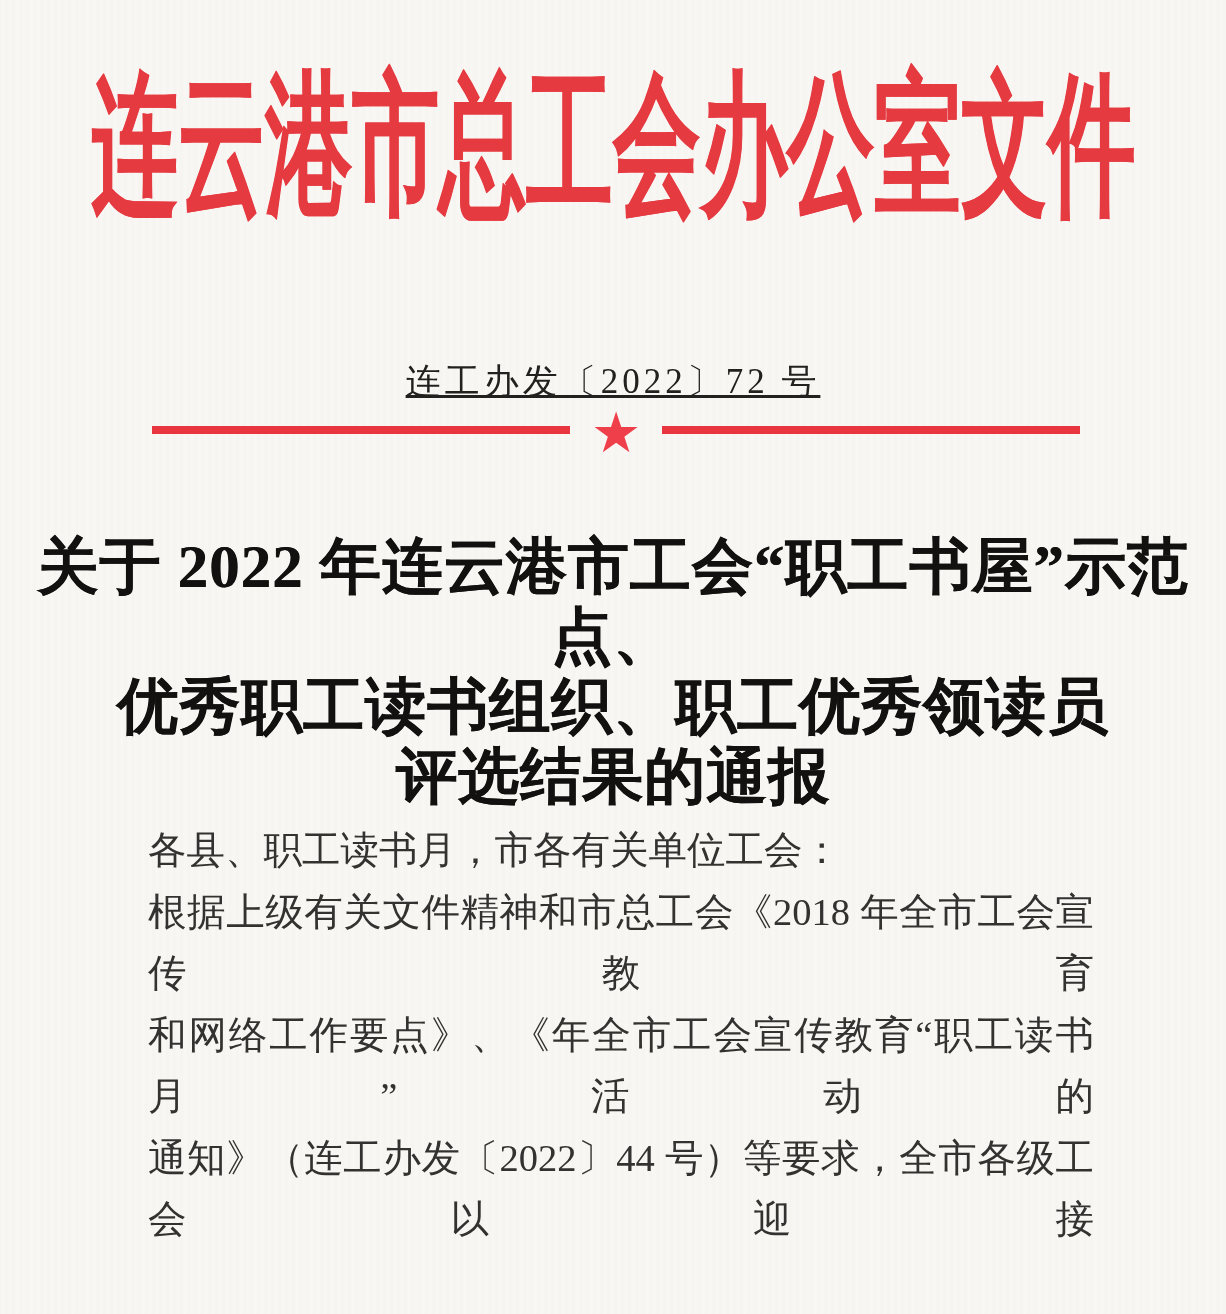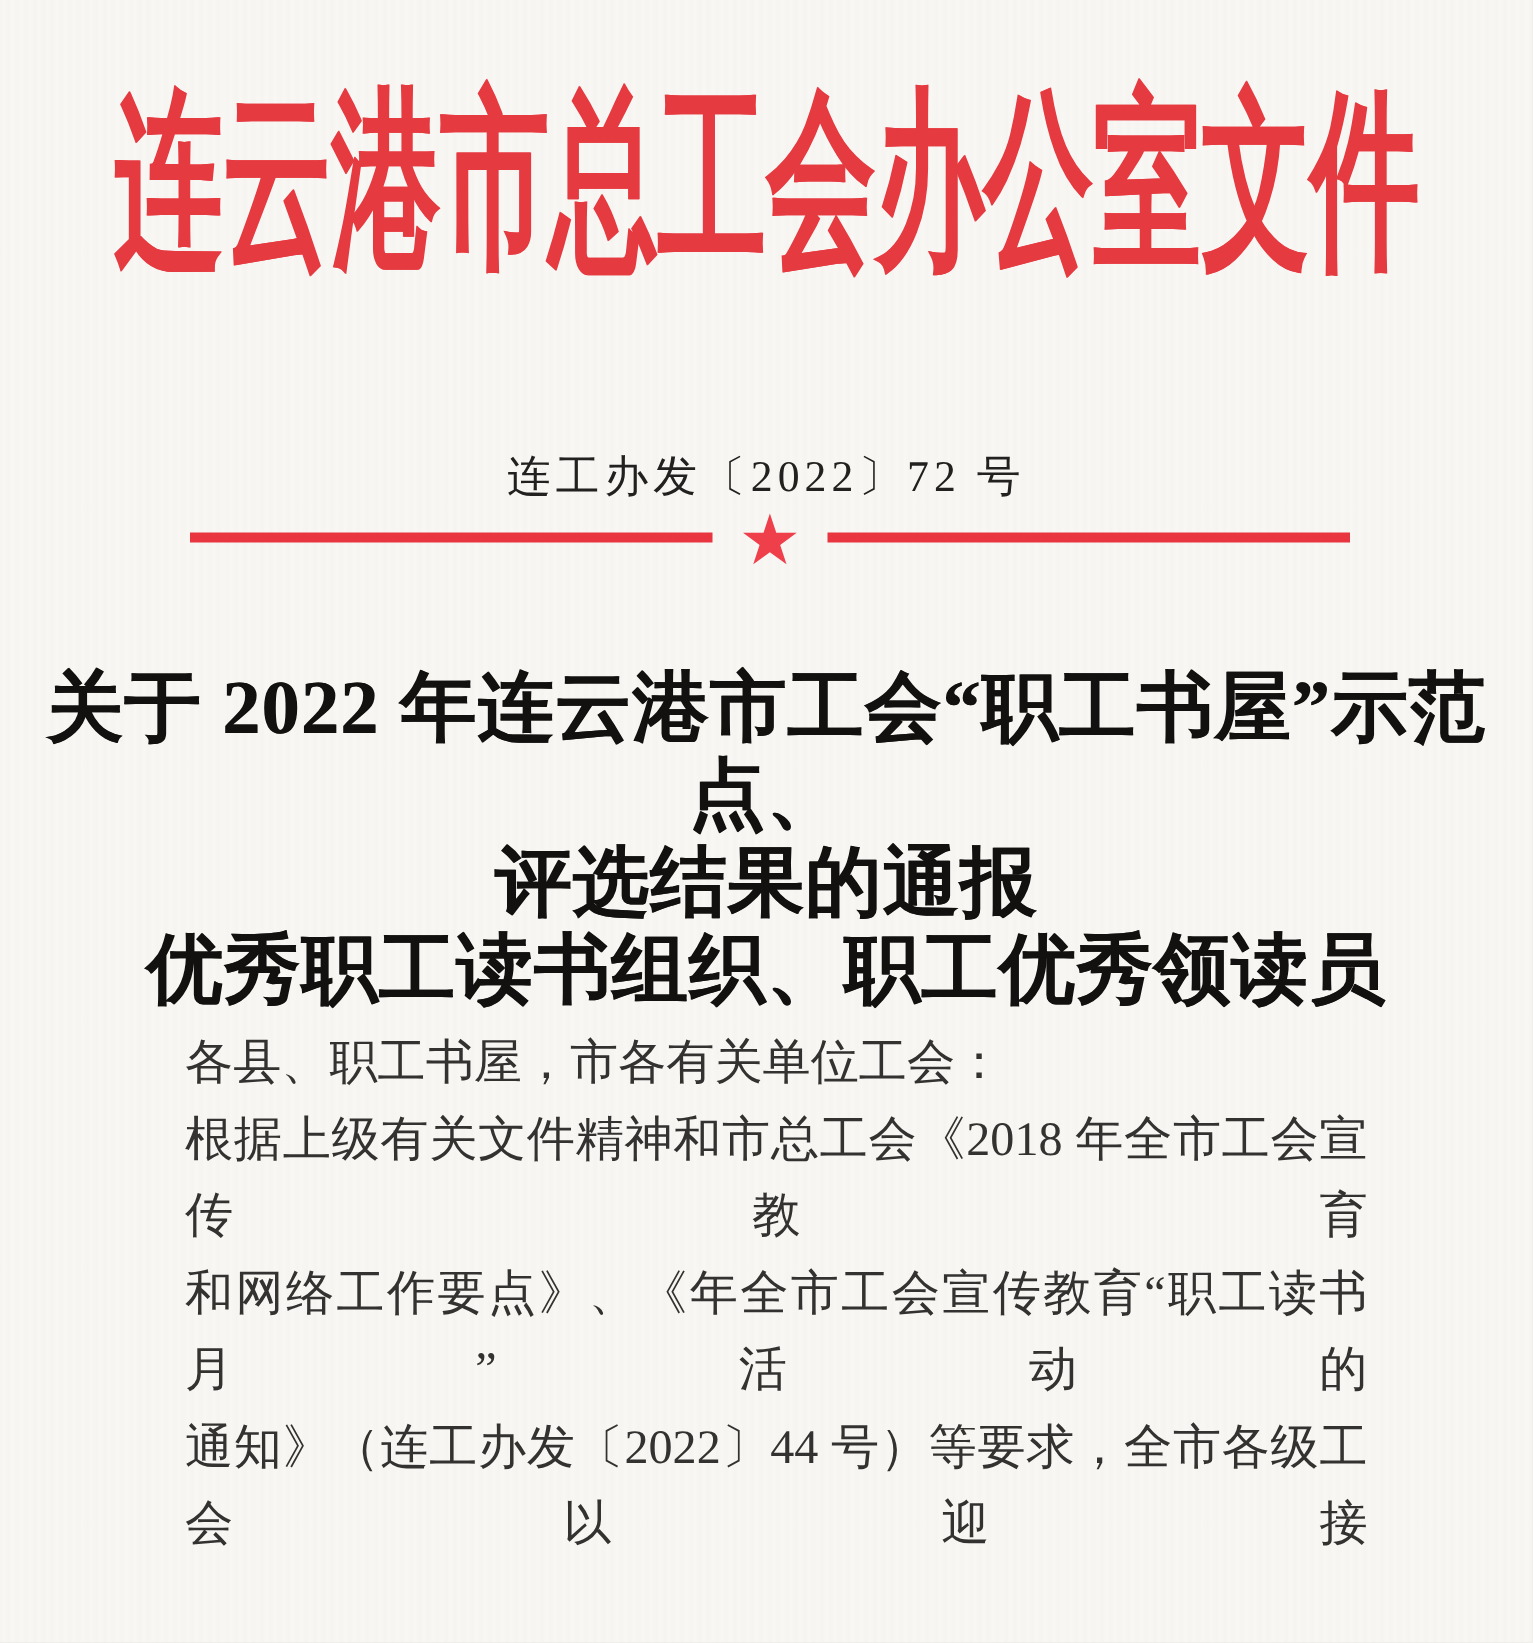--- a/index.html
+++ b/index.html
@@ -35,20 +35,21 @@
 
   
   .doc-number {
     position: absolute;
     top: 358px; left: 0; right: 0;
     text-align: center;
     font-size: 35px;
     letter-spacing: 4px;
     color: #23211f;
     white-space: nowrap;
+    text-decoration: underline;
   }
 
   
   .divider {
     position: absolute;
     top: 404px; left: 152px;
     width: 928px; height: 52px;
     display: flex;
     align-items: center;
   }
@@ -109,25 +110,25 @@
   <div class="doc-number">连工办发〔2022〕72 号</div>
 
   <div class="divider">
     <div class="rule"></div>
     <div class="star">★</div>
     <div class="rule"></div>
   </div>
 
   <div class="doc-title">
     <div>关于 2022 年连云港市工会“职工书屋”示范点、</div>
+    <div>优秀职工读书组织、职工优秀领读员</div>
     <div>评选结果的通报</div>
-    <div>优秀职工读书组织、职工优秀领读员</div>
   </div>
 
   <div class="body-block">
-    <div class="body-line">各县、职工书屋，市各有关单位工会：</div>
+    <div class="body-line">各县、职工读书月，市各有关单位工会：</div>
     <div class="body-line justify">根据上级有关文件精神和市总工会《2018 年全市工会宣传教育</div>
     <div class="body-line justify">和网络工作要点》、《年全市工会宣传教育“职工读书月”活动的</div>
     <div class="body-line justify">通知》（连工办发〔2022〕44 号）等要求，全市各级工会以迎接</div>
 
   </div>
 
 </div>
 
 </body></html>

